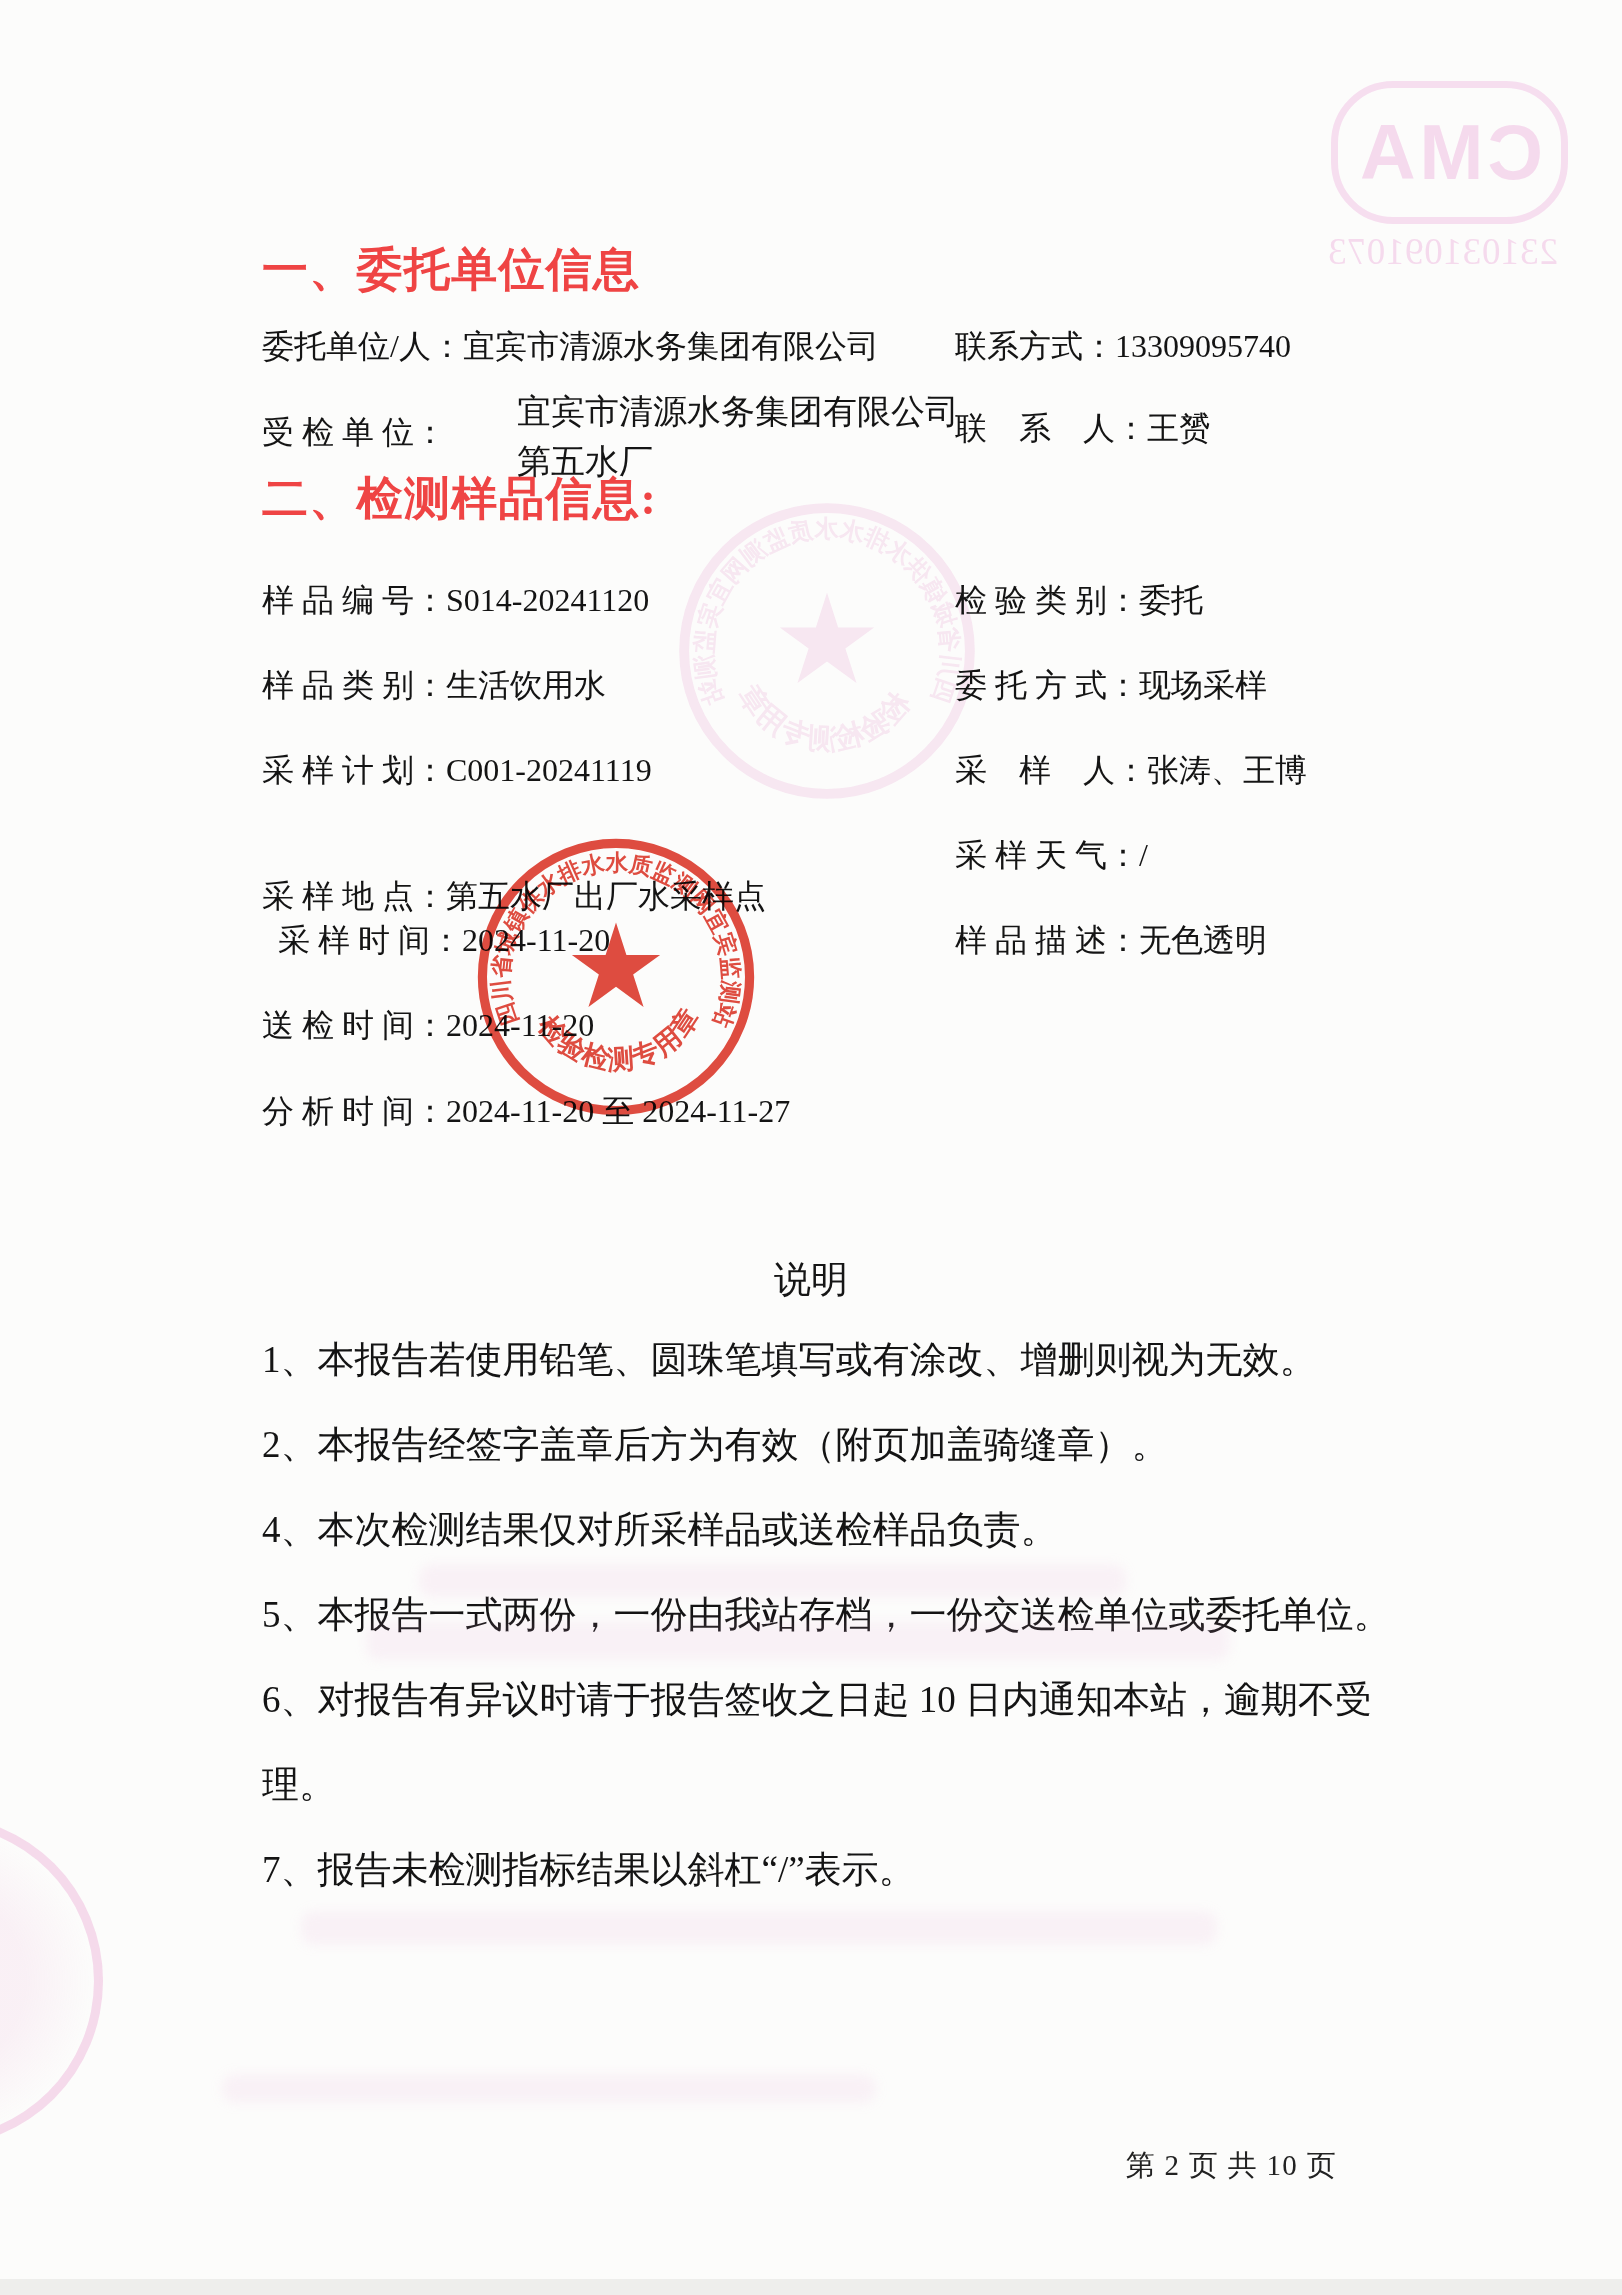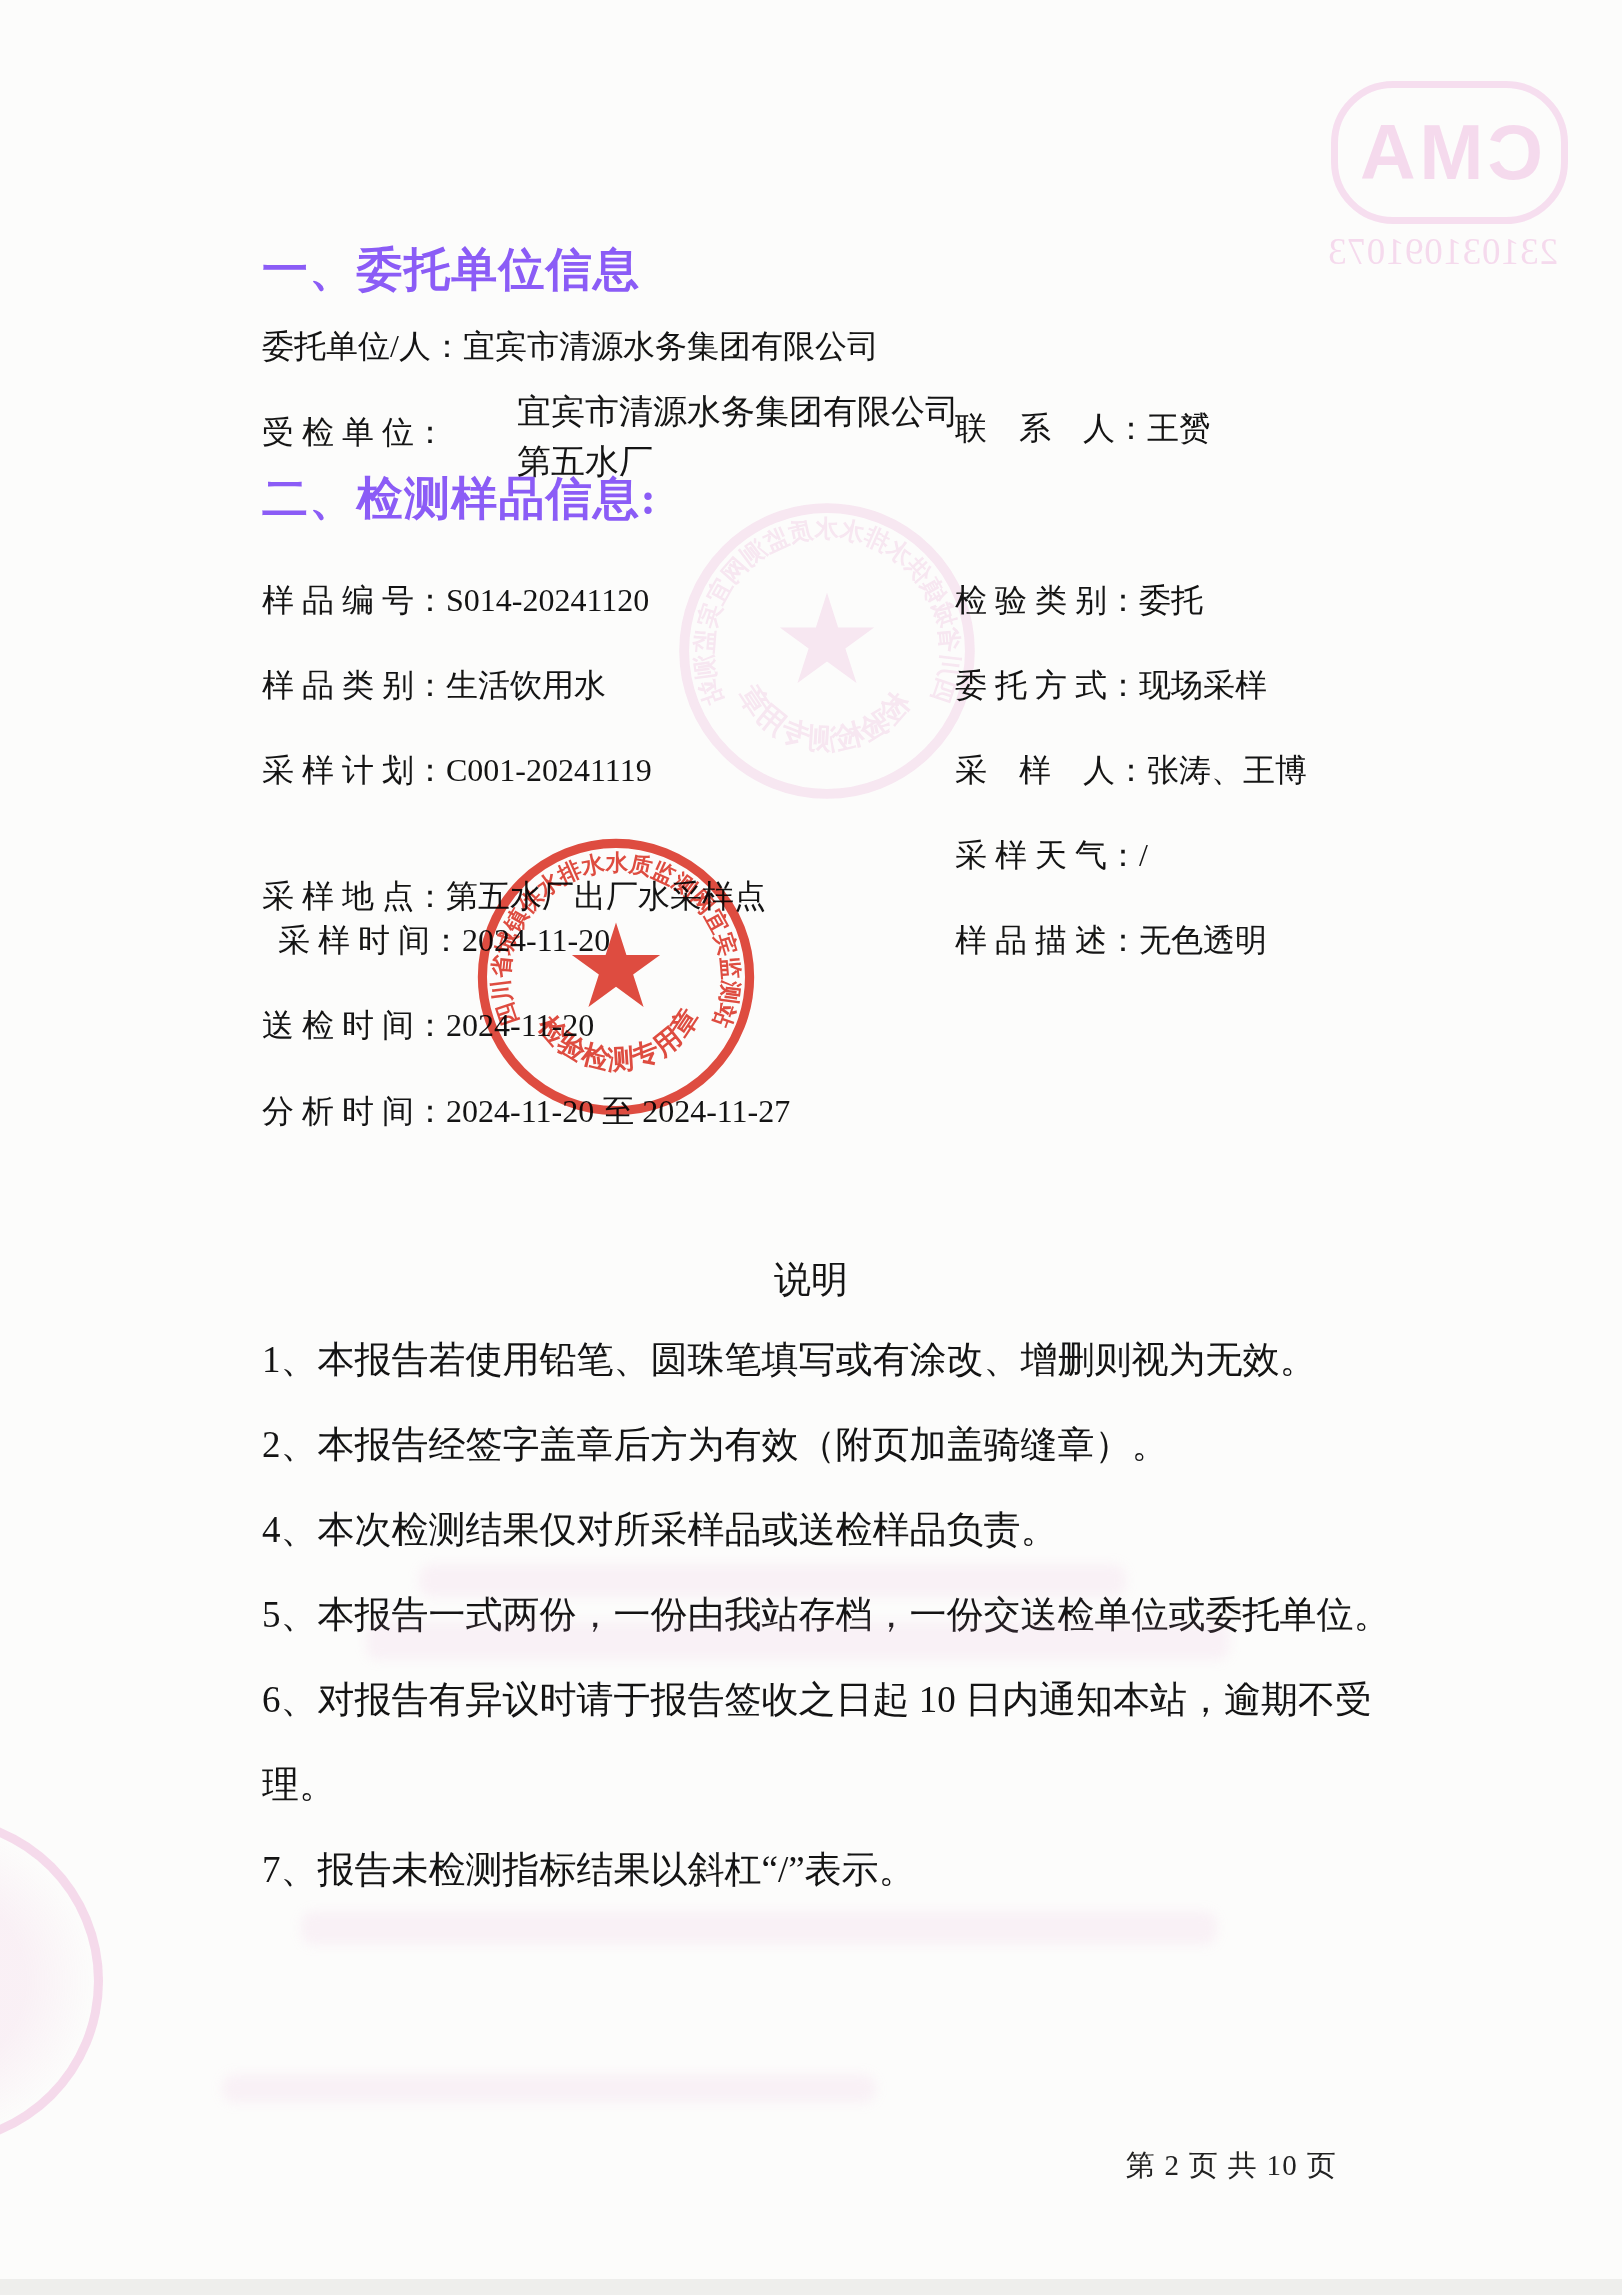--- a/index.html
+++ b/index.html
@@ -6,21 +6,21 @@
   .page{
     position:relative;
     width:1622px;height:2295px;
     margin:0 auto;
     background:#fcfcfb;
     overflow:hidden;
     font-family:"Liberation Serif","DejaVu Serif",serif;
     color:#151515;
   }
   .abs{position:absolute;white-space:nowrap;}
-  .h1{font-size:46px;font-weight:700;letter-spacing:1.3px;color:#8b5cf6;}
+  .h1{font-size:46px;font-weight:700;letter-spacing:1.3px;color:#ef4444;}
   .row{font-size:32px;}
   .row .lab{color:#141414;}
   .row .val{color:#141414;}
   .val-pre{white-space:pre-line;line-height:50px;font-size:34px;}
   .notes{position:absolute;left:262px;top:1317px;width:1132px;
          font-size:37px;line-height:85px;color:#141414;}
   .notes p{margin:0;}
   .notes-title{font-size:37px;left:0;width:1622px;text-align:center;top:1255px;}
   .footer{font-size:29px;letter-spacing:1.3px;color:#222;}
   
@@ -62,20 +62,23 @@
 
   <div class="cma" style="left:1331px;top:81px;width:223px;height:129px;">
     <span>CMA</span>
   </div>
   <div class="wm-num" style="left:1328px;top:230px;width:230px;">231031091073</div>
 
   <div class="abs h1" style="left:262px;top:239px;">一、委托单位信息</div>
 
   <div class="abs row" style="left:262px;top:325px;">
     <span class="lab">委托单位/人：</span><span class="val">宜宾市清源水务集团有限公司</span>
+  </div>
+  <div class="abs row" style="left:955px;top:325px;">
+    <span class="lab">联系方式：</span><span class="val">13309095740</span>
   </div>
 
   <div class="abs row" style="left:262px;top:411px;">受 检 单 位：</div>
   <div class="abs row val-pre" style="left:517px;top:387px;">宜宾市清源水务集团有限公司
 第五水厂</div>
   <div class="abs row" style="left:955px;top:407px;">
     <span class="lab">联　系　人：</span><span class="val">王赟</span>
   </div>
 
   <div class="abs h1" style="left:262px;top:468px;">二、检测样品信息:</div>

